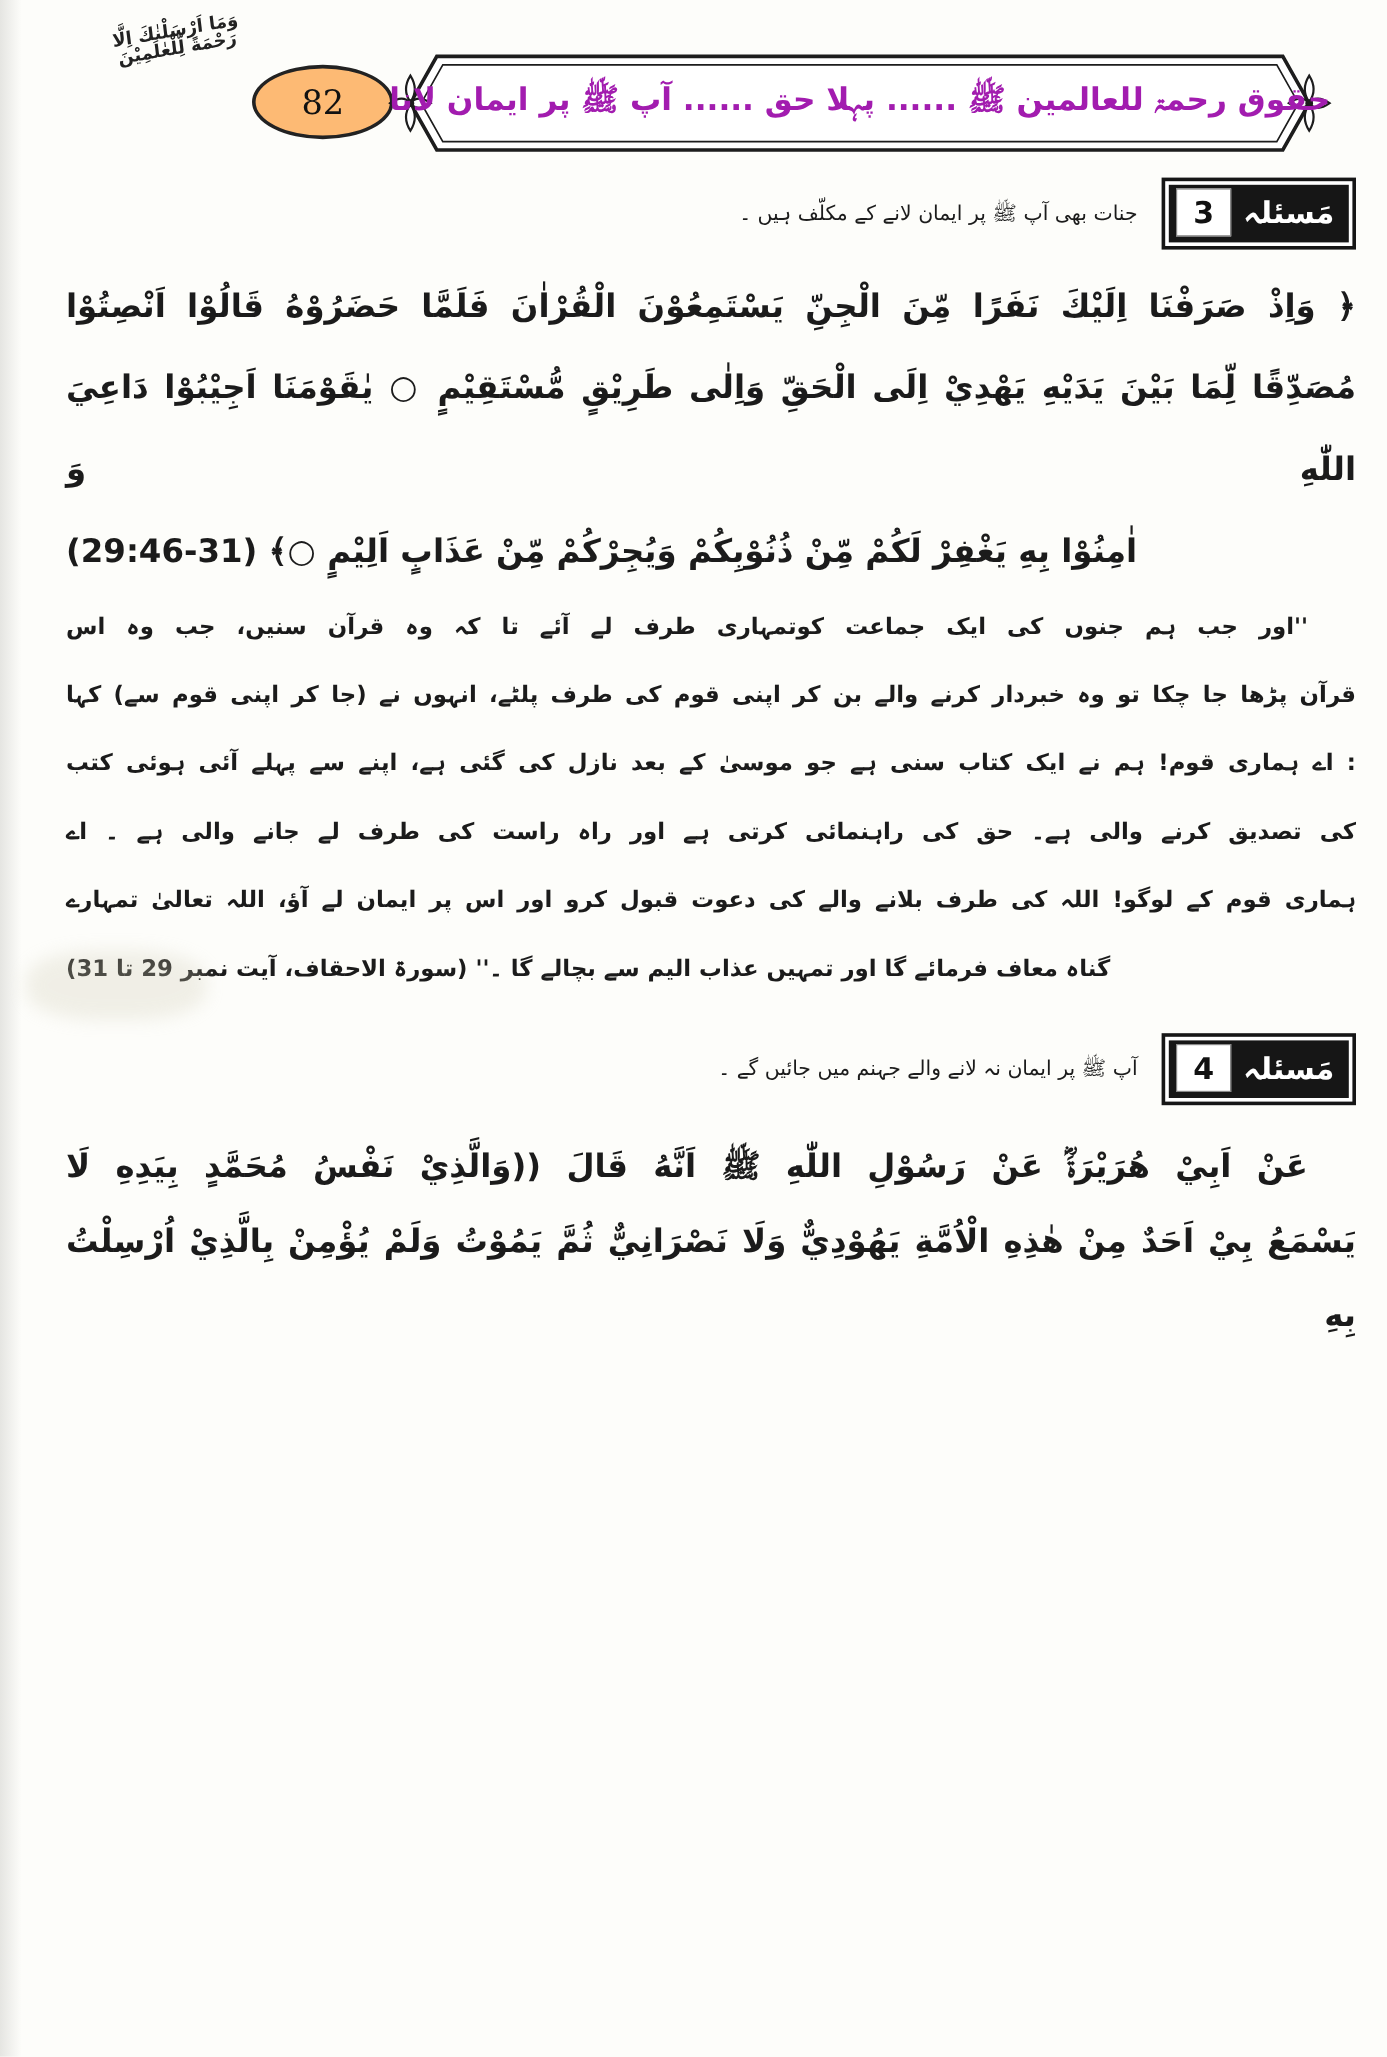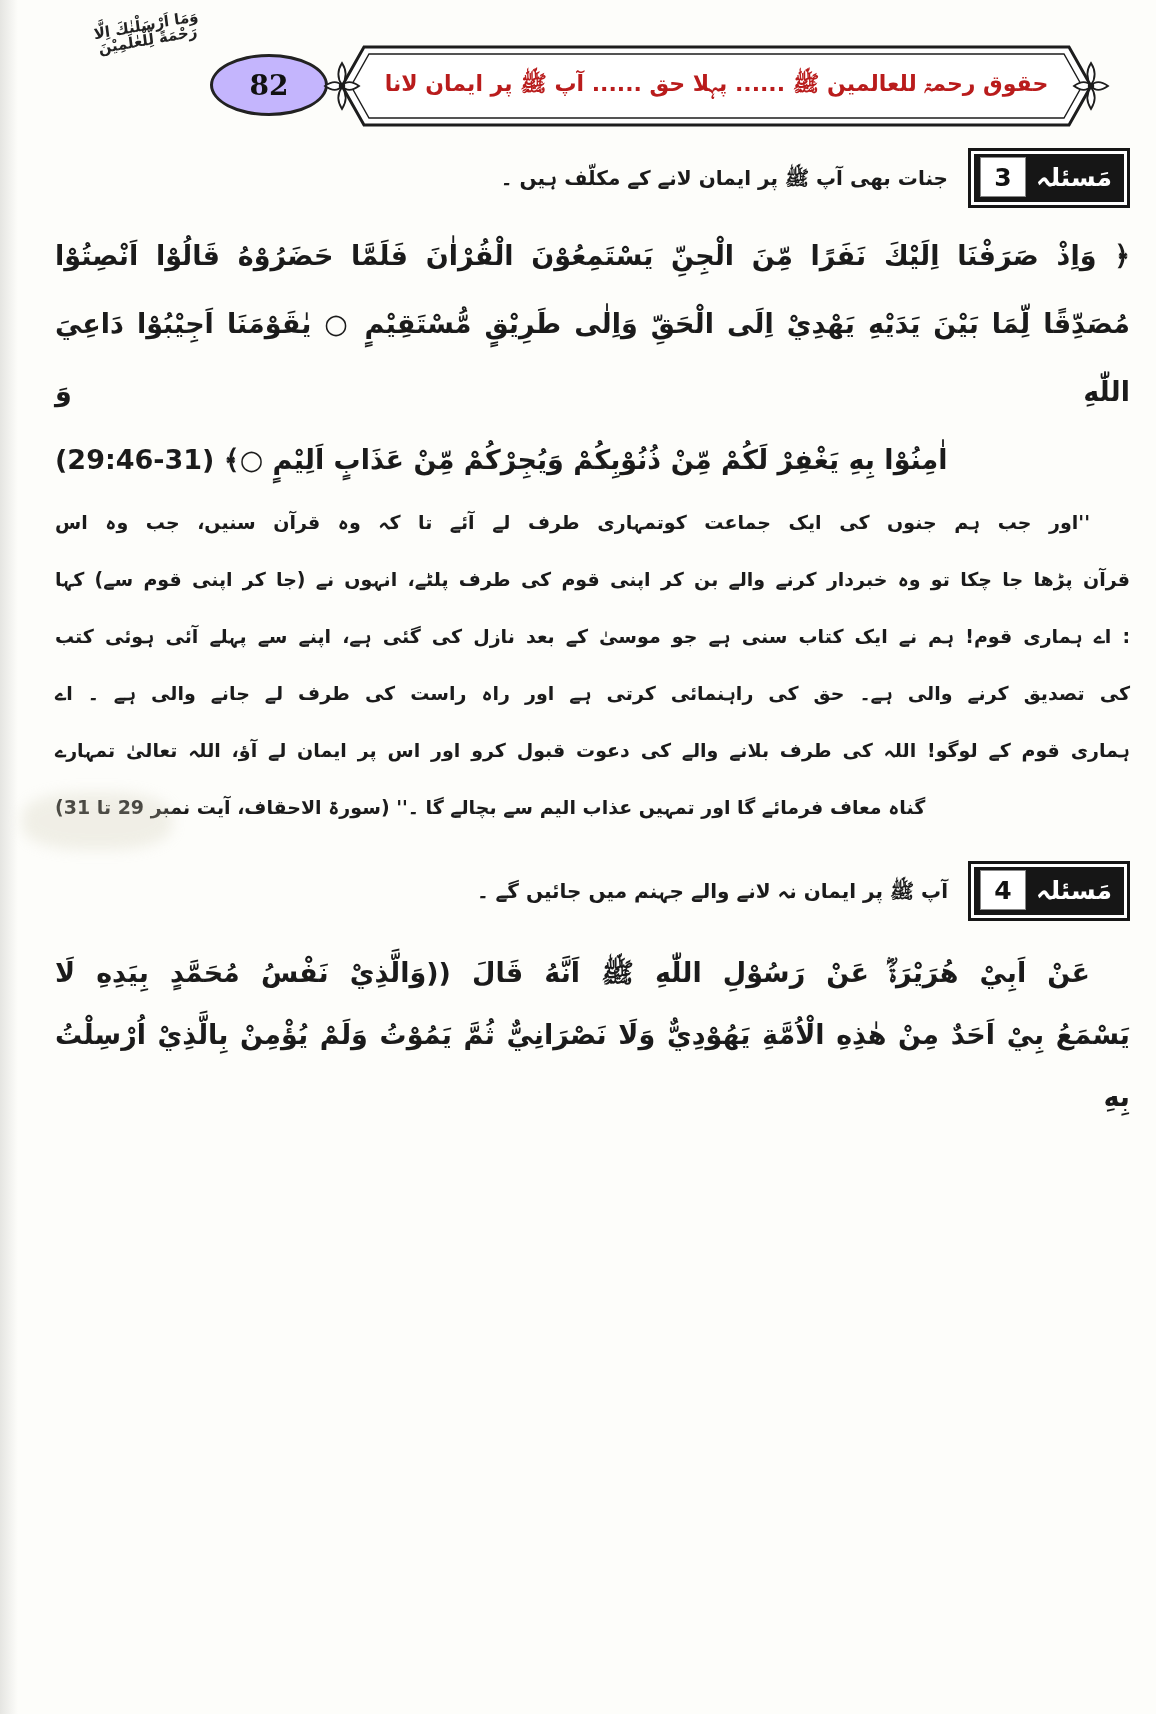--- a/index.html
+++ b/index.html
@@ -29,28 +29,28 @@
   .header { position:relative; height:126px; }
   .stamp {
     position:absolute; left:18px; top:4px; width:148px;
     font-size:15px; font-weight:bold; line-height:1.02; text-align:center;
     transform:rotate(-7deg) skewY(-3deg); letter-spacing:-1px; color:#222;
   }
   .page-oval {
     position:absolute; left:155px; top:40px; width:118px; height:62px;
     border:3px solid #222; border-radius:50%;
     display:flex; align-items:center; justify-content:center;
-    font-family:"DejaVu Serif", serif; font-size:28px; font-weight:bold; color:#111;
-    background:#c4b5fd;
+    font-family:"DejaVu Serif", serif; font-size:28px; font-weight:normal; color:#111;
+    background:#fdba74;
   }
   .banner { position:absolute; left:283px; top:28px; width:757px; height:88px; }
   .banner svg.plaque { position:absolute; inset:0; width:100%; height:100%; }
   .banner-text {
     position:absolute; inset:0; display:flex; align-items:center; justify-content:center;
-    font-size:22px; font-weight:bold; color:#b91c1c; padding:0 40px; text-align:center;
+    font-size:26px; font-weight:bold; color:#a21caf; padding:0 40px; text-align:center;
     white-space:nowrap;
   }
   .orn { position:absolute; top:50%; width:40px; height:52px; transform:translateY(-50%); }
   .orn.left  { left:-16px; }
   .orn.right { right:-16px; }
 
   
   .masala-row {
     display:flex; flex-direction:row; align-items:center; gap:20px;
     padding-left:0; padding-right:0; margin-left:95px;
@@ -64,21 +64,21 @@
   .badge-inner {
     background:#161616; color:#fff; display:flex; align-items:center; gap:10px;
     padding:3px 12px 5px 6px; direction:rtl;
   }
   .badge-label { font-size:25px; font-weight:bold; line-height:1.4; }
   .badge-num {
     background:#fff; color:#111; border:1px solid #888;
     min-width:46px; height:40px; line-height:40px; text-align:center;
     font-size:25px; font-weight:bold;
   }
-  .m-heading { font-size:20px; font-weight:bold; line-height:1.35; white-space:nowrap; }
+  .m-heading { font-size:17px; font-weight:normal; line-height:1.35; white-space:nowrap; }
 
   
   .block { direction:rtl; }
   .arabic { font-size:27px; font-weight:bold; }
   .urdu   { font-size:19px; font-weight:bold; }
   .quran  { margin-top:12px; }
   .quran  .ln { line-height:68px; }
   .qtrans .ln { line-height:57px; }
   .hadith { margin-top:18px; }
   .hadith .ln { line-height:62px; }

